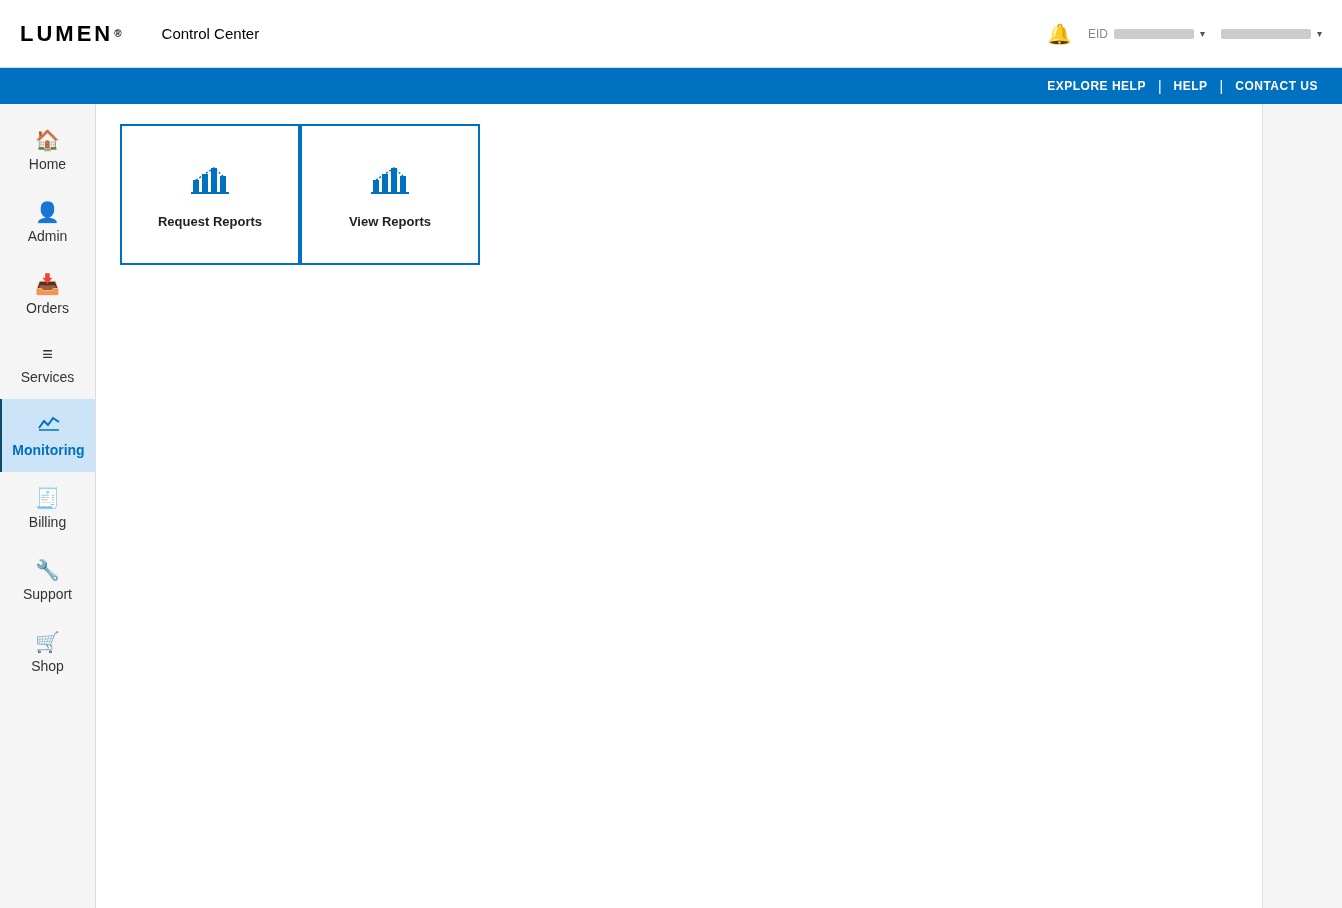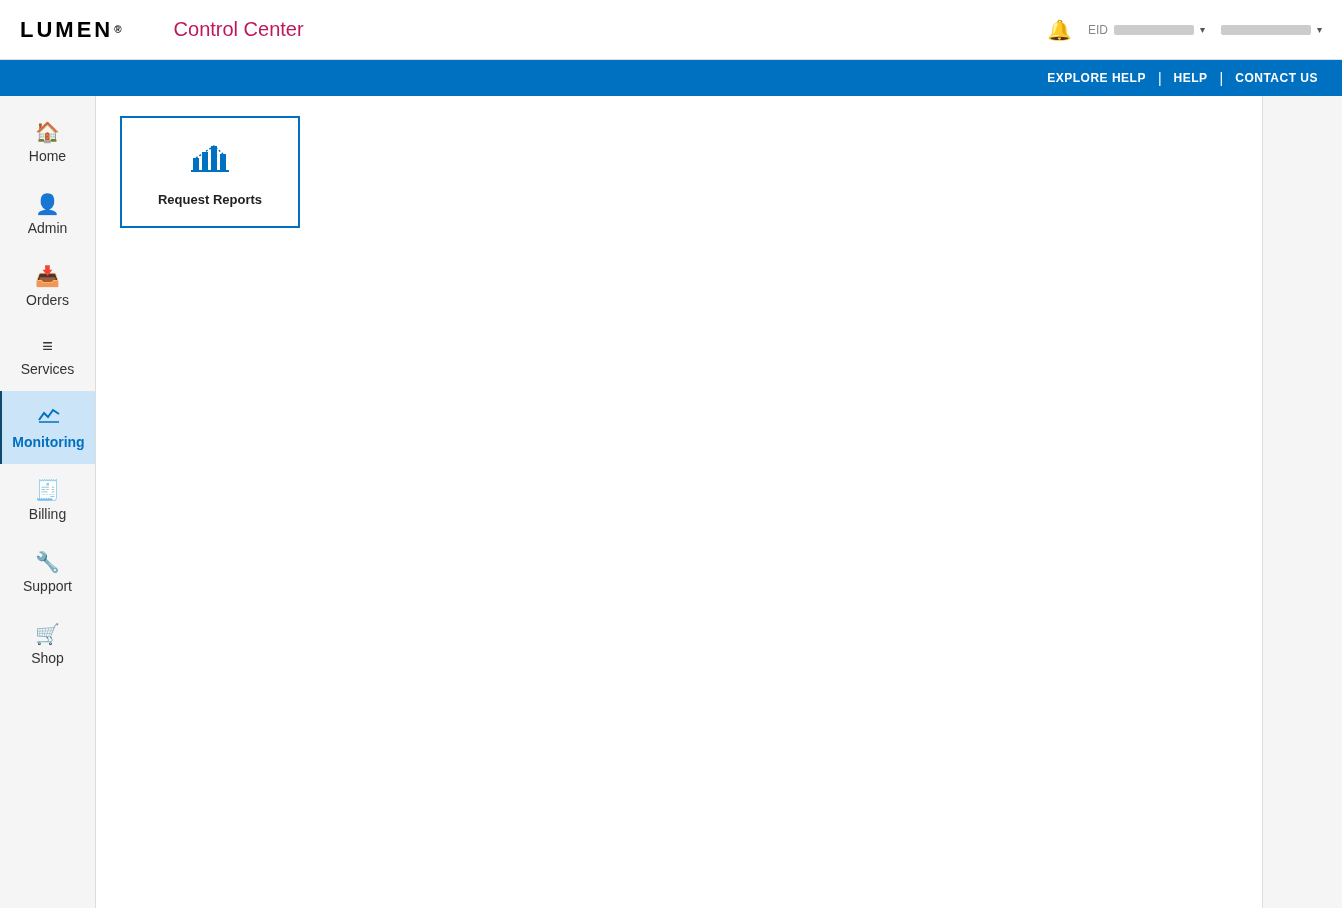--- a/index.html
+++ b/index.html
@@ -3,43 +3,43 @@
   <meta charset="utf-8">
   <style>
     * { box-sizing: border-box; margin: 0; padding: 0; }
     body { font-family: Arial, sans-serif; background: #f0f0f0; width: 1342px; height: 908px; overflow: hidden; }
 
     
     .top-nav {
       display: flex;
       align-items: center;
       background: #ffffff;
-      height: 60px;
+      height: 68px;
       padding: 0 20px;
       border-bottom: 1px solid #ddd;
     }
     .logo {
       display: flex;
       align-items: center;
       font-size: 22px;
       font-weight: bold;
       letter-spacing: 2px;
       color: #000;
       margin-right: 30px;
     }
     .logo-text {
       font-size: 22px;
       font-weight: 900;
       letter-spacing: 3px;
       color: #000;
     }
     .app-title {
-      font-size: 20px;
-      color: #be185d;
-      margin-left: 20px;
+      font-size: 15px;
+      color: #000000;
+      margin-left: 8px;
     }
     .top-nav-right {
       margin-left: auto;
       display: flex;
       align-items: center;
       gap: 16px;
     }
     .bell-icon {
       font-size: 20px;
       color: #555;
@@ -158,21 +158,21 @@
       border-bottom: 1px solid #ddd;
     }
 
     .cards-row {
       display: flex;
       gap: 0;
     }
 
     .report-card {
       width: 180px;
-      height: 112px;
+      height: 141px;
       border: 2px solid #0070c0;
       display: flex;
       flex-direction: column;
       align-items: center;
       justify-content: center;
       cursor: pointer;
       gap: 14px;
       background: #fff;
     }
     .report-card .card-icon {
@@ -283,19 +283,32 @@
             <rect x="30" y="16" width="6" height="16" fill="#0070c0"></rect>
 
             <line x1="1" y1="33" x2="39" y2="33" stroke="#0070c0" stroke-width="2"></line>
 
             <polyline points="6,20 15,14 24,8 33,16" stroke="#0070c0" stroke-width="1.5" fill="none" stroke-dasharray="2,2"></polyline>
           </svg>
         </span>
         <span class="card-label">Request Reports</span>
       </div>
 
+      <div class="report-card">
+        <span class="card-icon">
+          <svg class="bar-chart-icon" viewBox="0 0 40 36" fill="none" xmlns="http://www.w3.org/2000/svg">
+            <rect x="3" y="20" width="6" height="12" fill="#0070c0"></rect>
+            <rect x="12" y="14" width="6" height="18" fill="#0070c0"></rect>
+            <rect x="21" y="8" width="6" height="24" fill="#0070c0"></rect>
+            <rect x="30" y="16" width="6" height="16" fill="#0070c0"></rect>
+            <line x1="1" y1="33" x2="39" y2="33" stroke="#0070c0" stroke-width="2"></line>
+            <polyline points="6,20 15,14 24,8 33,16" stroke="#0070c0" stroke-width="1.5" fill="none" stroke-dasharray="2,2"></polyline>
+          </svg>
+        </span>
+        <span class="card-label">View Reports</span>
+      </div>
 
     </div>
   </div>
 
   <div class="right-panel"></div>
 
 </div>
 
 </body></html>

